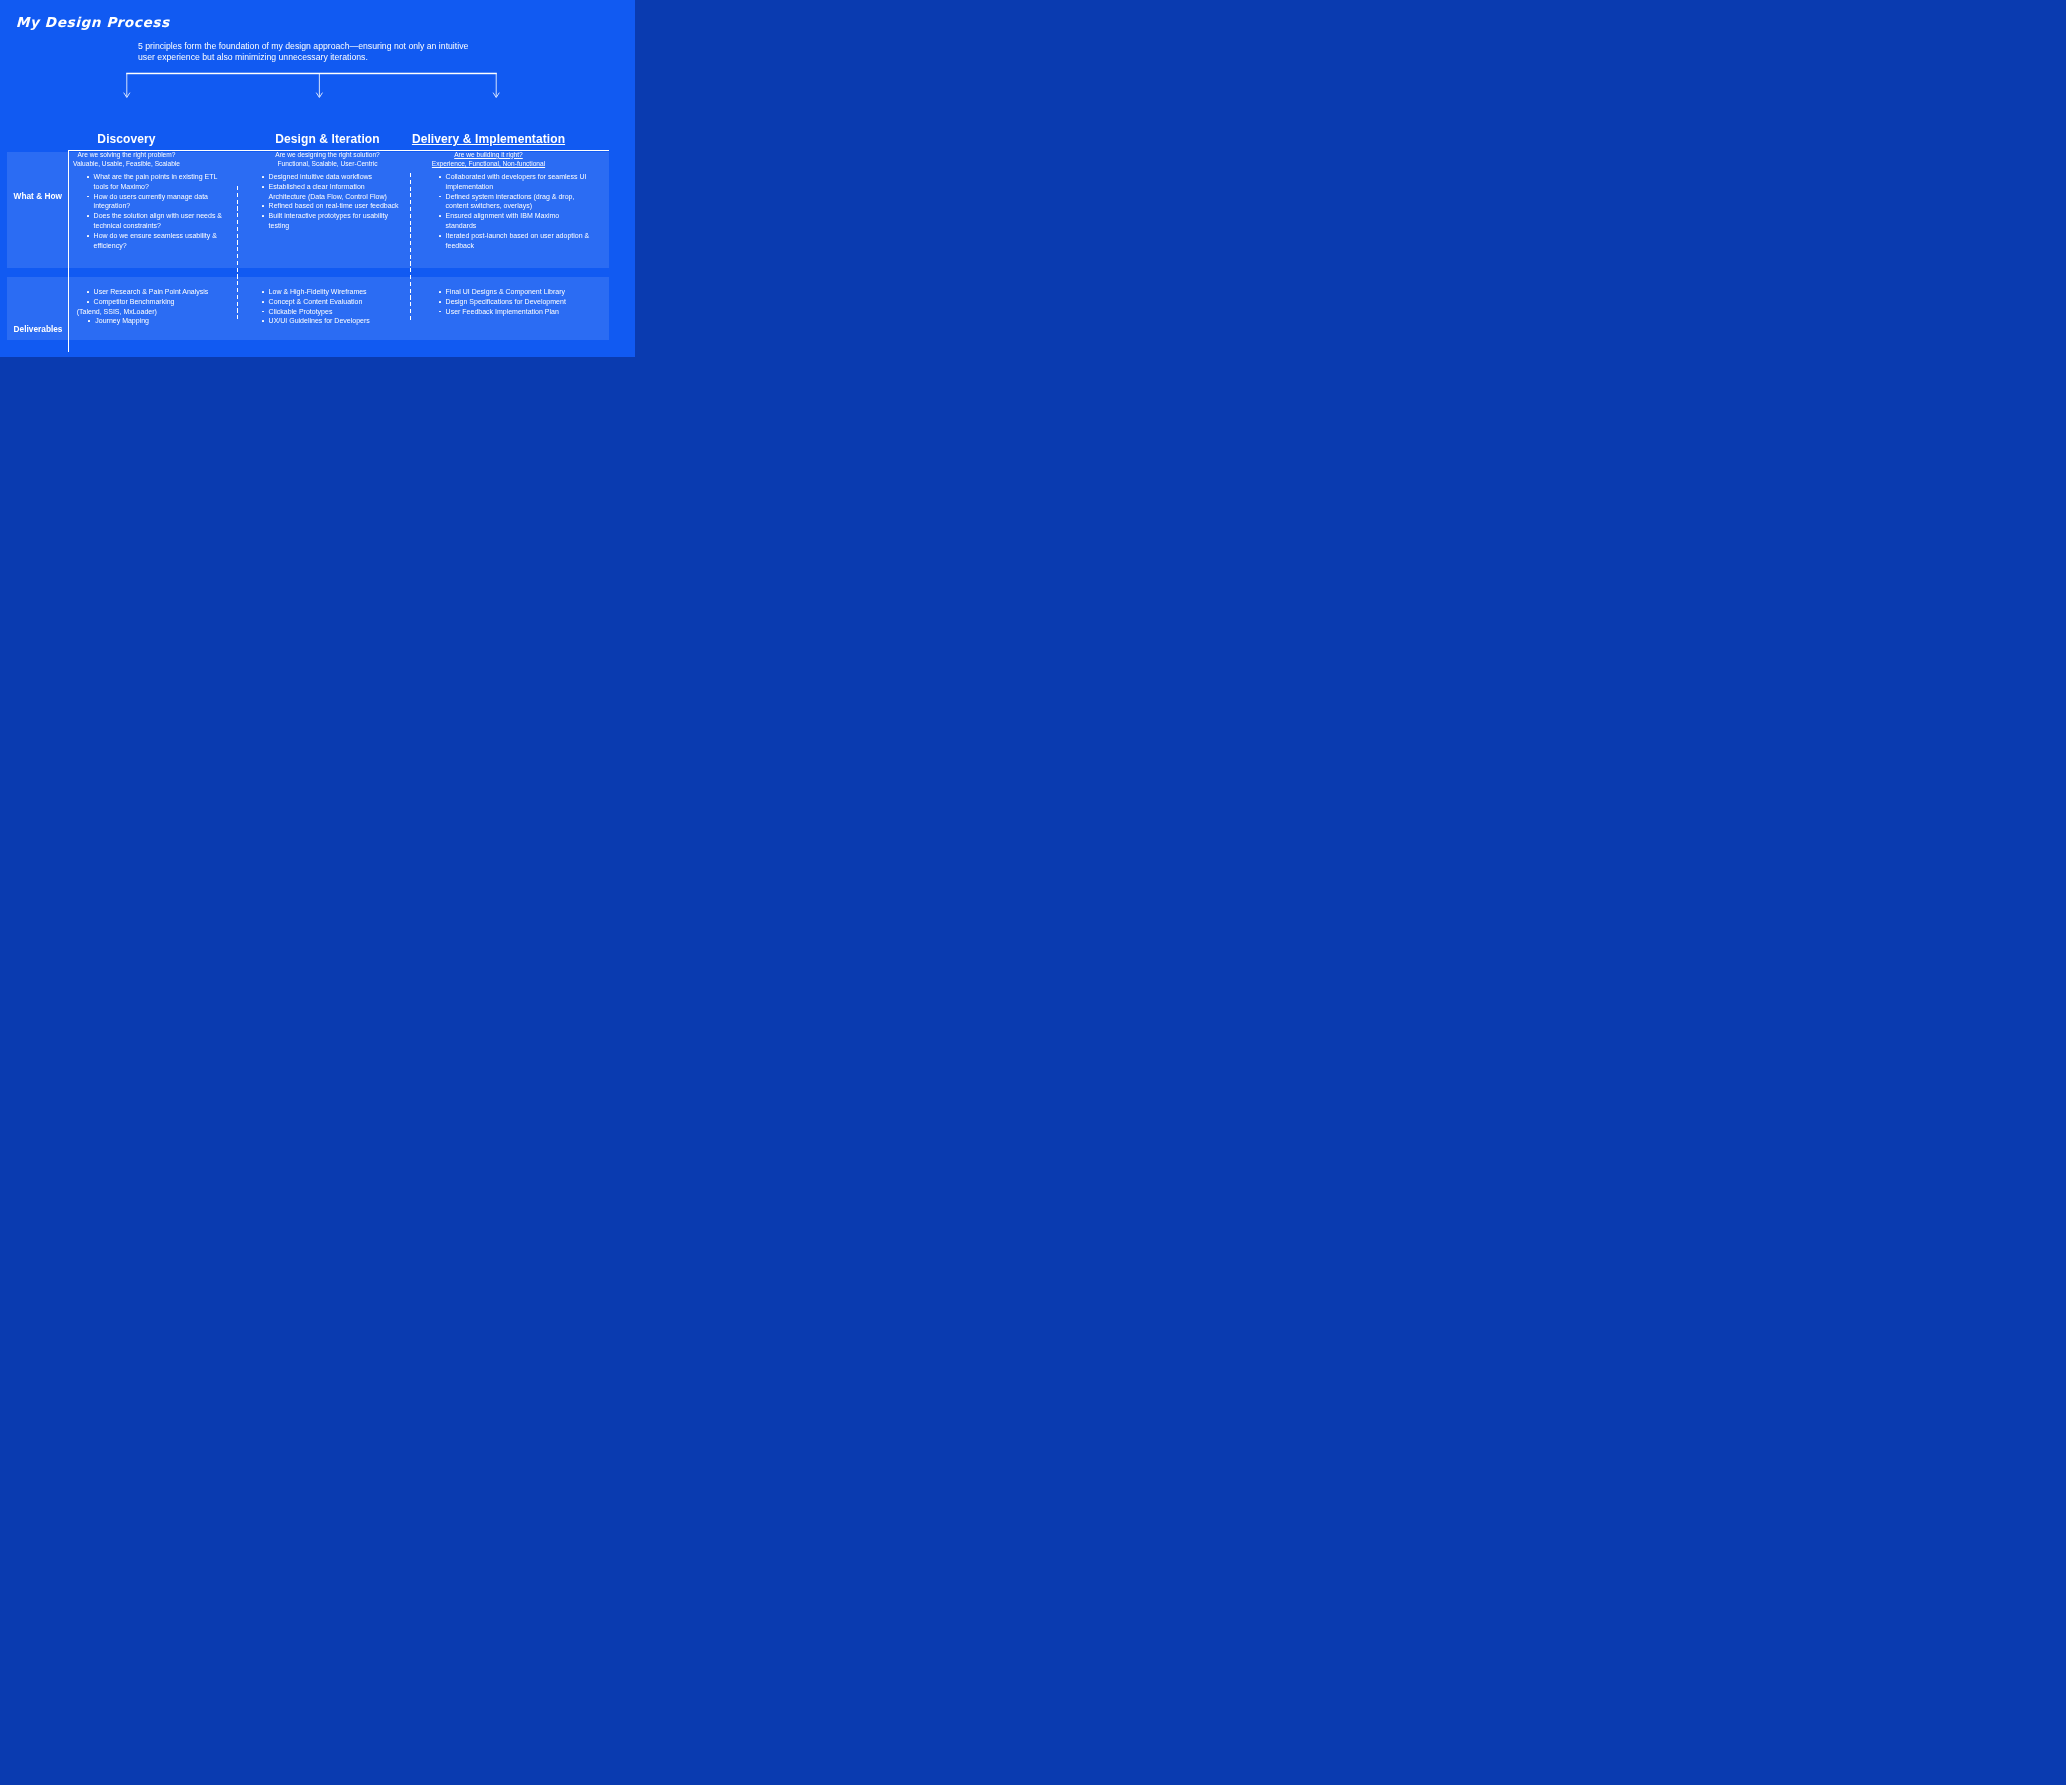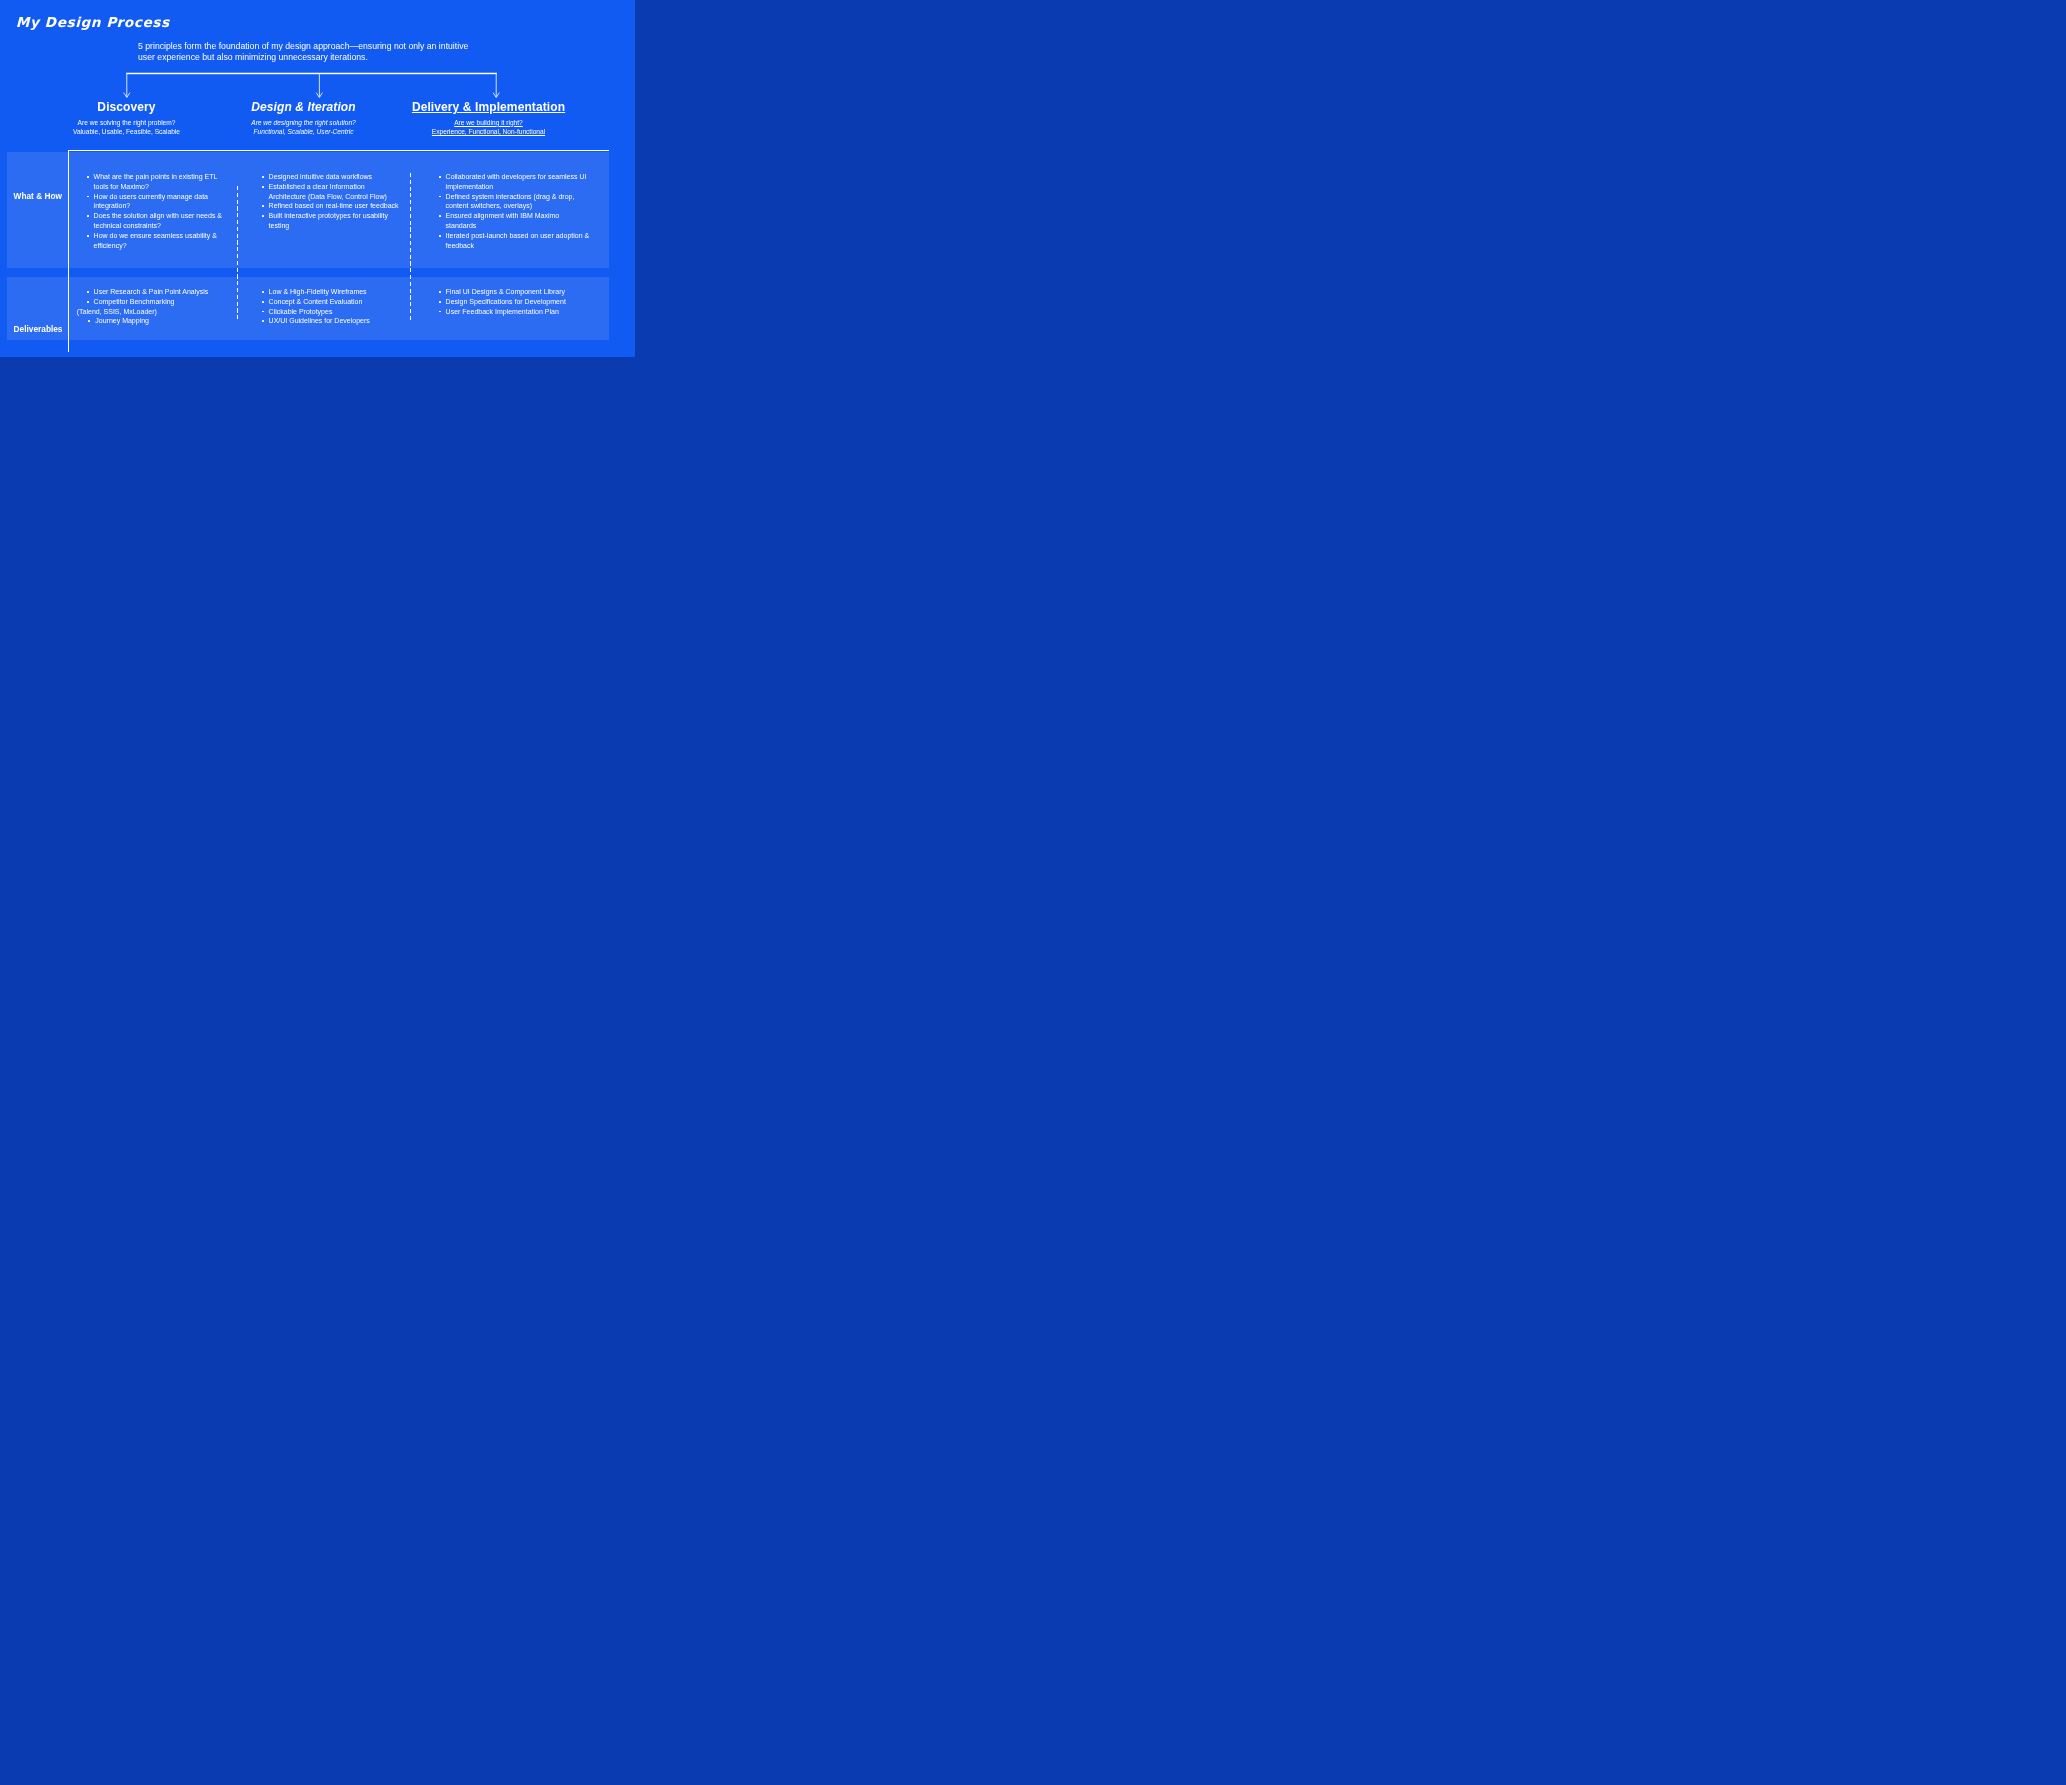--- a/index.html
+++ b/index.html
@@ -27,24 +27,24 @@
   .intro{
     position:absolute;left:138px;top:41px;width:335px;
     font-size:8.7px;line-height:11px;font-weight:400;
   }
 
   
   .bracket{position:absolute;left:0;top:0;width:635px;height:357px;}
 
   
   .phase{position:absolute;top:100px;width:215px;text-align:center;}
-  .phase-name{font-size:12px;font-weight:600;letter-spacing:0.1px;}
+  .phase-name{font-size:12px;font-weight:600;letter-spacing:0.1px;margin-top:32px;}
   .phase-sub{margin-top:3.7px;font-size:6.6px;line-height:9.5px;font-weight:400;}
   .phase-1{left:19px;}
-  .phase-2{left:196px;font-style:italic;}
+  .phase-2{left:220px;}
   .phase-3{left:381px;text-decoration:underline;}
 
   
   .panel{
     position:absolute;left:7.4px;width:602px;
     background:rgba(255,255,255,0.11);
   }
   .panel-row1{top:152px;height:116px;}
   .panel-row2{top:277px;height:63px;}
 

